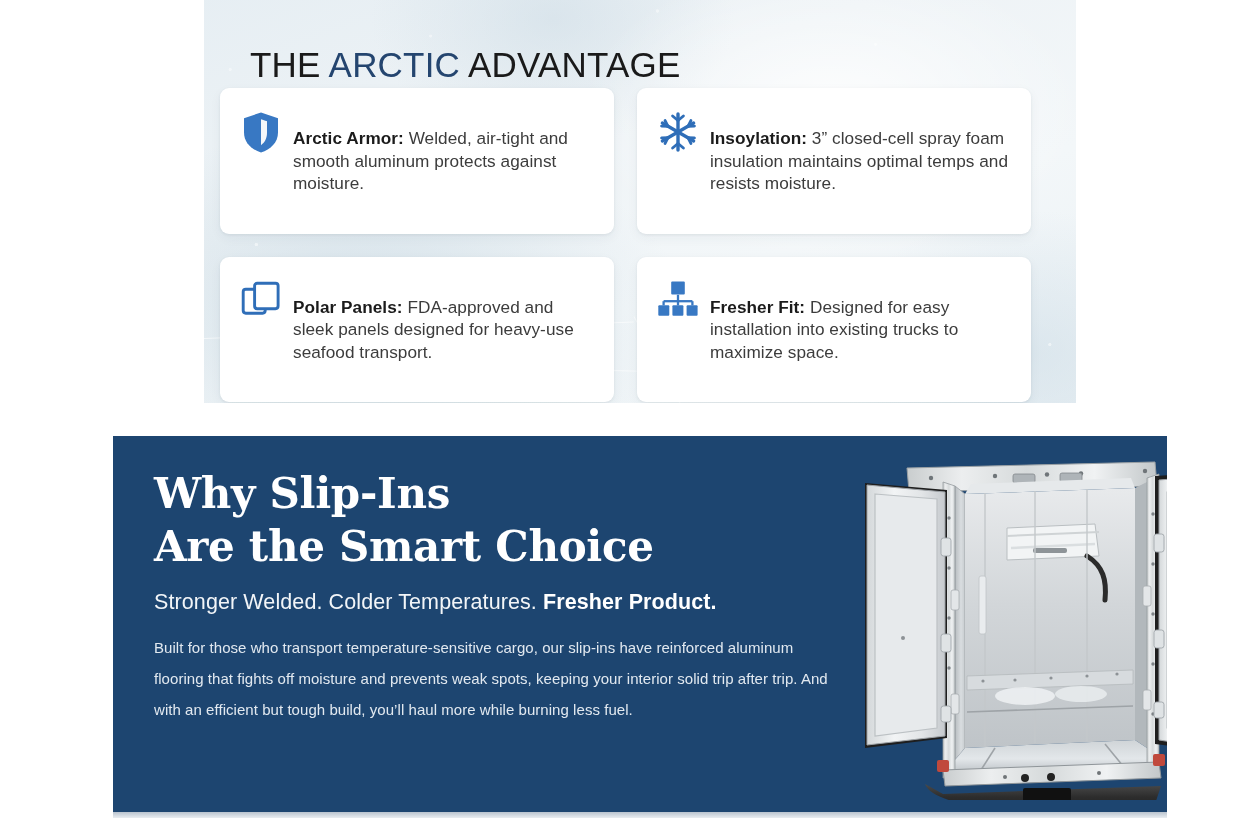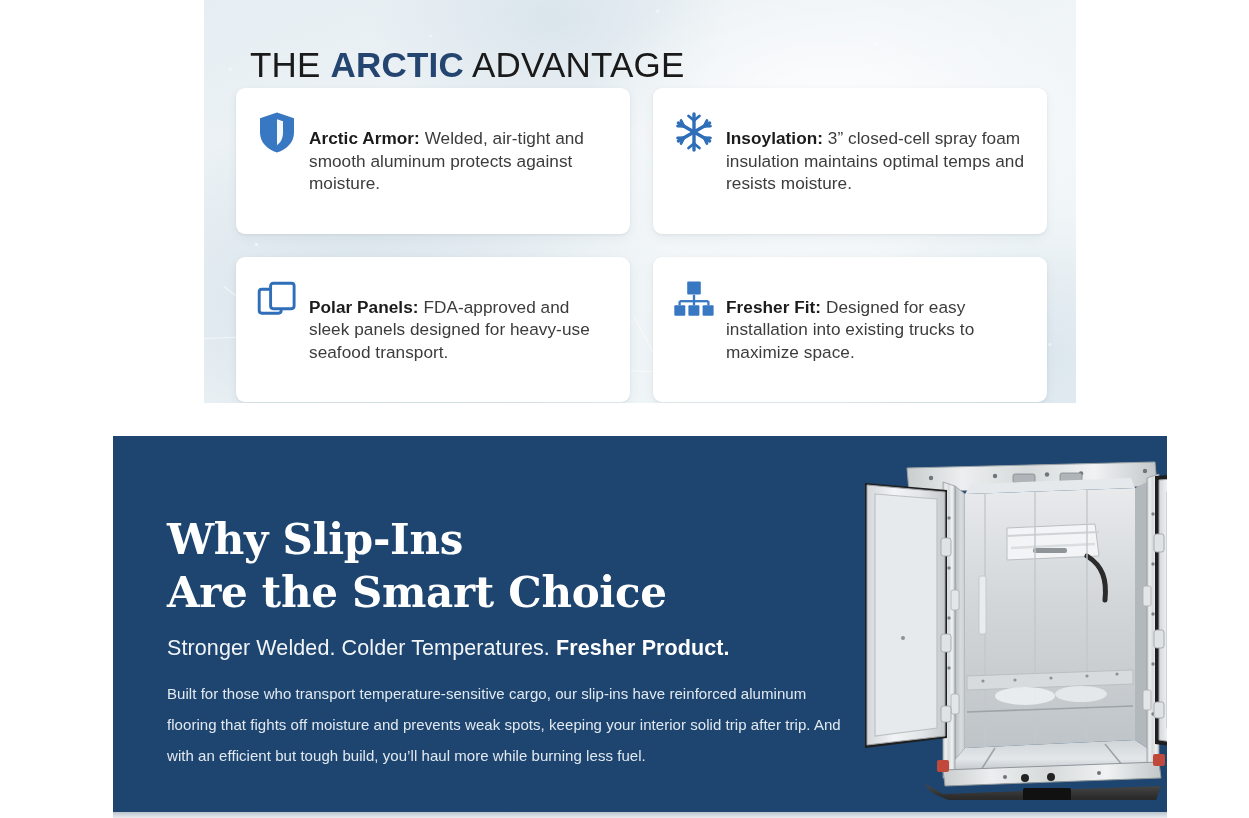--- a/index.html
+++ b/index.html
@@ -79,27 +79,27 @@
     position: absolute;
     left: 46px;
     top: 36px;
     font-size: 35px;
     letter-spacing: .2px;
     color: #1a1a1a;
     font-weight: 400;
     white-space: nowrap;
   }
   .advantage-title .accent {
-    font-weight: 700;
+    font-weight: 400;
     color: #24456f;
   }
 
   .cards {
     position: absolute;
-    left: 32px;
+    left: 16px;
     top: 102px;
     width: 806px;
     display: grid;
     grid-template-columns: 394px 394px;
     grid-column-gap: 18px;
     grid-row-gap: 20px;
     gap: 23px;
   }
   .card {
     background: #ffffff;
@@ -140,24 +140,23 @@
     position: absolute;
     left: 113px;
     top: 436px;
     width: 1054px;
     height: 376px;
     background: #1d4570;
     overflow: hidden;
   }
   .navy-inner {
     position: absolute;
-    left: 54px;
+    left: 41px;
     top: 0;
     width: 700px;
-    margin-top: 46px;
   }
   .navy-heading {
     margin: 0;
     padding-top: 31px;
     font-family: "DejaVu Serif", "Liberation Serif", serif;
     font-weight: 700;
     font-size: 42px;
     line-height: 53px;
     color: #ffffff;
     letter-spacing: -.3px;

